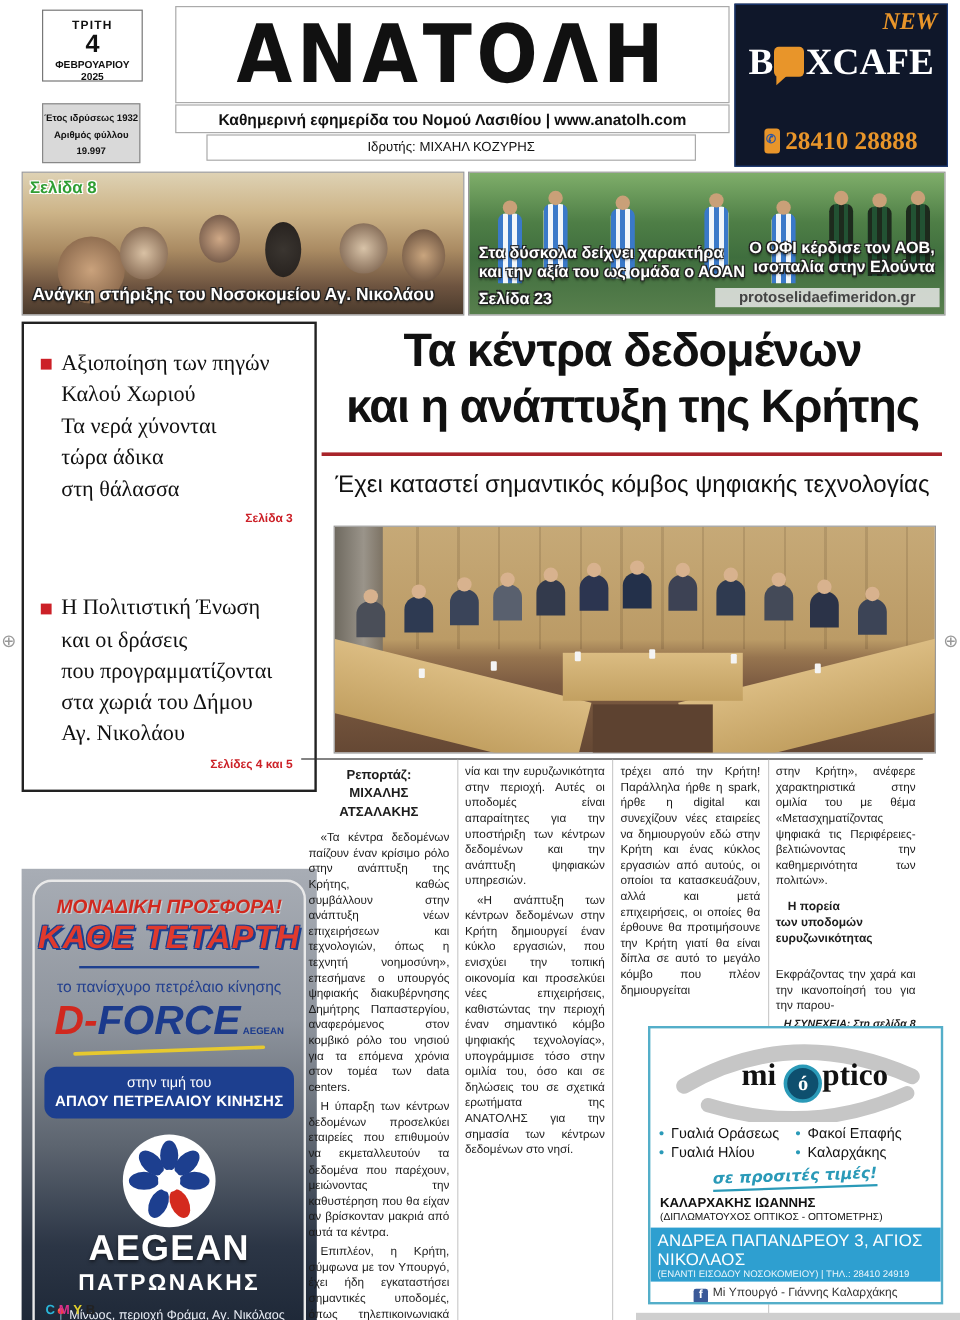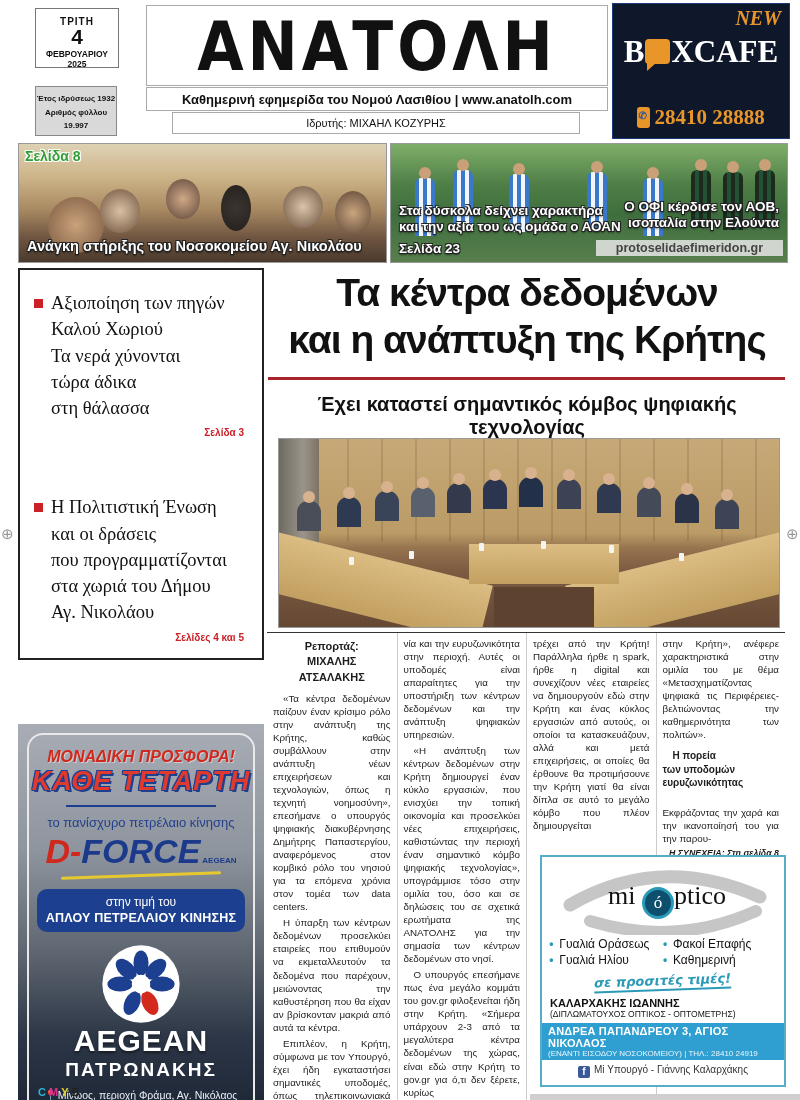--- a/index.html
+++ b/index.html
@@ -104,70 +104,70 @@
   .cmyb span:nth-child(1){color:#2ab6d9;}
   .cmyb span:nth-child(2){color:#d9308a;}
   .cmyb span:nth-child(3){color:#e3d02b;}
   .cmyb span:nth-child(4){color:#222;}
 
   
   .headline{position:absolute;left:268px;top:270px;width:518px;text-align:center;
             font-weight:800;font-size:39px;line-height:1.2;letter-spacing:-1px;}
   .red-rule{position:absolute;left:268px;top:377px;width:517px;height:3px;background:#a8242a;}
   .subhead{position:absolute;left:268px;top:393px;width:518px;text-align:center;
-           font-weight:bold;font-size:20px;}
+           font-weight:normal;font-size:20px;}
   .main-photo{position:absolute;left:278px;top:438px;width:500px;height:188px;border:1px solid #999;
               overflow:hidden;
               background:linear-gradient(180deg,#c6a977 0%,#bb9b66 50%,#96744f 58%,#7c5b41 70%,#654834 100%);}
   .main-photo::before{content:"";position:absolute;left:0;top:0;width:100%;height:54%;
               background:repeating-linear-gradient(90deg,rgba(60,40,20,.14) 0 2px,transparent 2px 34px);}
   .curtain{position:absolute;left:0;top:0;width:40px;height:62%;
            background:linear-gradient(90deg,#6f6a60,#9a948a 60%,#7d7364);}
   .tbl{position:absolute;background:linear-gradient(180deg,#dbbc82,#c2a061);}
   .tbl-c{left:190px;top:105px;width:150px;height:40px;}
   .tbl-l{left:-20px;top:118px;width:230px;height:60px;transform:rotate(14deg);}
   .tbl-r{right:-20px;top:118px;width:230px;height:60px;transform:rotate(-14deg);}
   .floorpatch{position:absolute;left:215px;top:148px;width:100px;height:45px;background:#5d4230;}
   .fig{position:absolute;width:24px;height:30px;border-radius:11px 11px 0 0;}
   .fig::before{content:"";position:absolute;top:-10px;left:6px;width:12px;height:12px;border-radius:50%;
                background:#d8b28e;}
   .cup{position:absolute;width:5px;height:8px;background:#f4f4f4;border-radius:1px;}
 
-  .columns{position:absolute;left:267px;top:632px;width:518px;height:468px;display:flex;
+  .columns{position:absolute;left:251px;top:632px;width:518px;height:468px;display:flex;
            border-top:1px solid #333;overflow:hidden;}
   .col{width:129.5px;box-sizing:border-box;padding:4px 6px 0 6px;font-size:9.8px;line-height:1.33;
        text-align:justify;color:#1c1c1c;}
   .col + .col{border-left:1px solid #ccc;}
   .col p{margin:0 0 3px;text-indent:10px;}
   .col p.noind{text-indent:0;}
   .byline{text-align:center;font-weight:bold;font-size:11px;line-height:1.4;margin:2px 0 7px;}
   .col-subhead{font-weight:bold;font-size:10px;line-height:1.35;margin:8px 0 16px;text-indent:10px;}
   .continuation{font-style:italic;font-weight:bold;font-size:8.8px;text-align:right;margin-top:0;}
 
   
   .optico{position:absolute;left:540px;top:855px;width:246px;height:232px;background:#fff;
           border:2px solid #54aec9;box-sizing:border-box;z-index:5;overflow:hidden;text-align:center;}
   .eye-wrap{position:relative;height:74px;margin-top:4px;}
   .eye-svg{position:absolute;left:50%;transform:translateX(-50%);top:0;}
-  .opt-brand{position:absolute;left:4px;width:100%;top:20px;font-family:"Liberation Serif",serif;
-             font-weight:normal;font-size:26px;color:#111;}
+  .opt-brand{position:absolute;left:16px;width:100%;top:20px;font-family:"Liberation Serif",serif;
+             font-weight:bold;font-size:26px;color:#111;}
   .opt-o{display:inline-block;width:26px;height:26px;border-radius:50%;background:#0e4f6e;
          border:3px solid #2a9ab8;color:#fff;font-size:17px;line-height:25px;vertical-align:-4px;
          font-family:"Liberation Serif",serif;}
   .opt-services{display:grid;grid-template-columns:1fr 1fr;gap:2px 0;width:94%;margin:2px auto 0;
                 font-size:12px;text-align:left;}
   .opt-services div{padding-left:10px;position:relative;}
   .opt-services div::before{content:"•";position:absolute;left:0;color:#2a9ab8;font-weight:bold;}
   .opt-slogan{display:inline-block;margin-top:6px;color:#2a9ab8;font-style:italic;font-weight:bold;
               font-size:13px;transform:rotate(-2deg);border-bottom:2px solid #2a9ab8;padding-bottom:1px;
               font-family:"DejaVu Sans",sans-serif;}
   .opt-owner{font-size:11px;font-weight:bold;text-align:left;padding-left:8px;margin-top:6px;}
   .opt-owner-sub{font-size:8.5px;text-align:left;padding-left:8px;}
   .opt-band{background:#2e9fd0;color:#fff;text-align:left;padding:2px 6px;margin-top:4px;}
-  .opt-band .l1{font-size:11px;font-weight:bold;letter-spacing:.2px;}
+  .opt-band .l1{font-size:14px;font-weight:normal;letter-spacing:.2px;}
   .opt-band .l2{font-size:8px;color:#eaf6fc;}
   .opt-fb{margin-top:4px;font-size:10px;color:#333;}
   .fb-icon{display:inline-block;width:12px;height:12px;background:#3b5998;color:#fff;font-weight:bold;
            font-size:10px;line-height:12px;border-radius:2px;margin-right:4px;vertical-align:-2px;}
 
   .regmark{position:absolute;color:#999;font-size:15px;}
   .gray-strip{position:absolute;left:530px;top:1094px;width:270px;height:6px;background:#cfcfcf;}
 </style>
 </head>
 <body>
@@ -321,21 +321,20 @@
         <div>Ρεπορτάζ:</div>
         <div>ΜΙΧΑΛΗΣ ΑΤΣΑΛΑΚΗΣ</div>
       </div>
       <p>«Τα κέντρα δεδομένων παίζουν έναν κρίσιμο ρόλο στην ανάπτυξη της Κρήτης, καθώς συμβάλλουν στην ανάπτυξη νέων επιχειρήσεων και τεχνολογιών, όπως η τεχνητή νοημοσύνη», επεσήμανε ο υπουργός ψηφιακής διακυβέρνησης Δημήτρης Παπαστεργίου, αναφερόμενος στον κομβικό ρόλο του νησιού για τα επόμενα χρόνια στον τομέα των data centers.</p>
       <p>Η ύπαρξη των κέντρων δεδομένων προσελκύει εταιρείες που επιθυμούν να εκμεταλλευτούν τα δεδομένα που παρέχουν, μειώνοντας την καθυστέρηση που θα είχαν αν βρίσκονταν μακριά από αυτά τα κέντρα.</p>
       <p>Επιπλέον, η Κρήτη, σύμφωνα με τον Υπουργό, έχει ήδη εγκαταστήσει σημαντικές υποδομές, όπως τηλεπικοινωνιακά καλώδια, που ενισχύουν την επικοινω-</p>
     </div>
     <div class="col">
       <p class="noind">νία και την ευρυζωνικότητα στην περιοχή. Αυτές οι υποδομές είναι απαραίτητες για την υποστήριξη των κέντρων δεδομένων και την ανάπτυξη ψηφιακών υπηρεσιών.</p>
       <p>«Η ανάπτυξη των κέντρων δεδομένων στην Κρήτη δημιουργεί έναν κύκλο εργασιών, που ενισχύει την τοπική οικονομία και προσελκύει νέες επιχειρήσεις, καθιστώντας την περιοχή έναν σημαντικό κόμβο ψηφιακής τεχνολογίας», υπογράμμισε τόσο στην ομιλία του, όσο και σε δηλώσεις του σε σχετικά ερωτήματα της ΑΝΑΤΟΛΗΣ για την σημασία των κέντρων δεδομένων στο νησί.</p>
-      <p>Ο υπουργός επεσήμανε πως ένα μεγάλο κομμάτι του gov.gr φιλοξενείται ήδη στην Κρήτη. «Σήμερα υπάρχουν 2-3 από τα μεγαλύτερα κέντρα δεδομένων της χώρας, είναι εδώ στην Κρήτη το gov.gr για ό,τι δεν ξέρετε, κυρίως</p>
     </div>
     <div class="col">
       <p class="noind">τρέχει από την Κρήτη! Παράλληλα ήρθε η spark, ήρθε η digital και συνεχίζουν νέες εταιρείες να δημιουργούν εδώ στην Κρήτη και ένας κύκλος εργασιών από αυτούς, οι οποίοι τα κατασκευάζουν, αλλά και μετά επιχειρήσεις, οι οποίες θα έρθουνε θα προτιμήσουνε την Κρήτη γιατί θα είναι δίπλα σε αυτό το μεγάλο κόμβο που πλέον δημιουργείται</p>
     </div>
     <div class="col">
       <p class="noind">στην Κρήτη», ανέφερε χαρακτηριστικά στην ομιλία του με θέμα «Μετασχηματίζοντας ψηφιακά τις Περιφέρειες- βελτιώνοντας την καθημερινότητα των πολιτών».</p>
       <div class="col-subhead pre">Η πορεία
 των υποδομών
 ευρυζωνικότητας</div>
       <p class="noind">Εκφράζοντας την χαρά και την ικανοποίησή του για την παρου-</p>
@@ -348,21 +347,21 @@
       <svg class="eye-svg" width="214" height="74" viewBox="0 0 214 74">
         <path d="M14 44 Q 104 -8 204 36" fill="none" stroke="#c6c6c6" stroke-width="13" stroke-linecap="round"></path>
         <path d="M34 60 Q 120 86 200 50" fill="none" stroke="#c6c6c6" stroke-width="12" stroke-linecap="round"></path>
       </svg>
       <div class="opt-brand"><span>mi</span> <span class="opt-o">ó</span><span>ptico</span></div>
     </div>
     <div class="opt-services">
       <div>Γυαλιά Οράσεως</div>
       <div>Φακοί Επαφής</div>
       <div>Γυαλιά Ηλίου</div>
-      <div>Καθημερινή</div>
+      <div>Καλαρχάκης</div>
     </div>
     <div><span class="opt-slogan">σε προσιτές τιμές!</span></div>
     <div class="opt-owner">ΚΑΛΑΡΧΑΚΗΣ ΙΩΑΝΝΗΣ</div>
     <div class="opt-owner-sub">(ΔΙΠΛΩΜΑΤΟΥΧΟΣ ΟΠΤΙΚΟΣ - ΟΠΤΟΜΕΤΡΗΣ)</div>
     <div class="opt-band">
       <div class="l1">ΑΝΔΡΕΑ ΠΑΠΑΝΔΡΕΟΥ 3,  ΑΓΙΟΣ  ΝΙΚΟΛΑΟΣ</div>
       <div class="l2">(ΕΝΑΝΤΙ ΕΙΣΟΔΟΥ ΝΟΣΟΚΟΜΕΙΟΥ)  |  ΤΗΛ.: 28410 24919</div>
     </div>
     <div class="opt-fb"><span class="fb-icon">f</span><span>Mi Υπουργό - Γιάννης Καλαρχάκης</span></div>
   </div>

